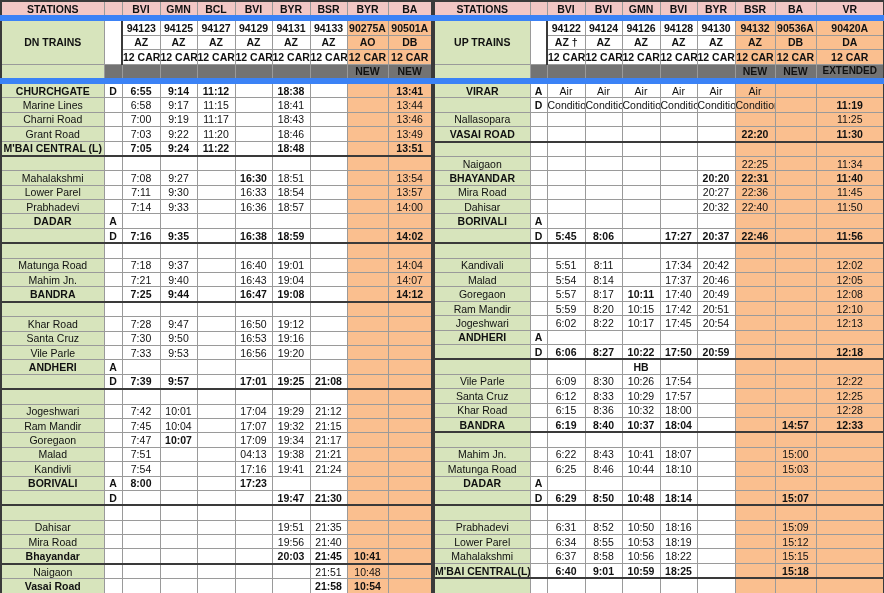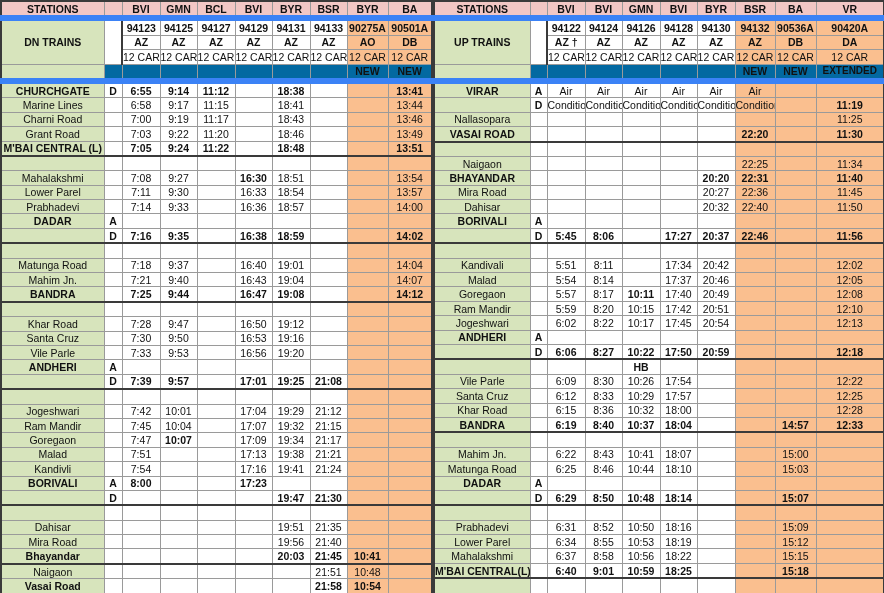--- a/index.html
+++ b/index.html
@@ -10,26 +10,26 @@
   .tt{border-collapse:collapse;table-layout:fixed;border:2px solid #3a3a3a;}
   .tt td{
     border:1px solid #9a9a9a;padding:0;margin:0;text-align:center;
     font-size:10.5px;line-height:12px;height:13.4px;
     overflow:hidden;white-space:nowrap;color:#111;
   }
   .divider{width:3px;background:#3a3a3a;}
   .pink{background:#f2c7c5;}
   .green{background:#d7e4bc;}
   .orange{background:#fabf8f;}
-  .yellow{background:#0369a1;}
+  .yellow{background:#737373;}
   .code{font-weight:bold;font-size:11.5px;}
   .stations-label{color:#921b1e;font-weight:bold;text-align:left;padding-left:4px;font-size:11.5px;}
   .title-cell{font-weight:bold;font-size:12.5px;}
   .num{font-weight:bold;font-size:10.5px;}
-  .car{font-weight:normal;font-size:10px;}
+  .car{font-weight:bold;font-size:10px;}
   .badge{color:#ff0000;font-weight:bold;font-size:10.5px;letter-spacing:0;}
   .stn{text-align:left;padding-left:4px;font-size:10.5px;border-right:2px solid #3a3a3a;}
   .stn.b{font-weight:bold;text-align:center;}
   .ad{font-weight:bold;border-right:2px solid #3a3a3a;}
   .b{font-weight:bold;}
   .brown{color:#8c3a0e;}
   .air{font-size:7.5px;color:#3f3f3f;line-height:11px;}
   tr.sep td{border-bottom:2px solid #3a3a3a;}
   tr.hsep td{border-bottom:6px solid #3b82f6;}
 </style>
@@ -407,21 +407,21 @@
             <td>21:17</td>
             <td class="orange"></td>
             <td class="orange"></td>
           </tr>
           <tr style="height: 13.41px;">
             <td class="green stn">Malad</td>
             <td class="ad"></td>
             <td>7:51</td>
             <td></td>
             <td></td>
-            <td>17:13</td>
+            <td>04:13</td>
             <td>19:38</td>
             <td>21:21</td>
             <td class="orange"></td>
             <td class="orange"></td>
           </tr>
           <tr style="height: 13.41px;">
             <td class="green stn">Kandivli</td>
             <td class="ad"></td>
             <td>7:54</td>
             <td></td>

